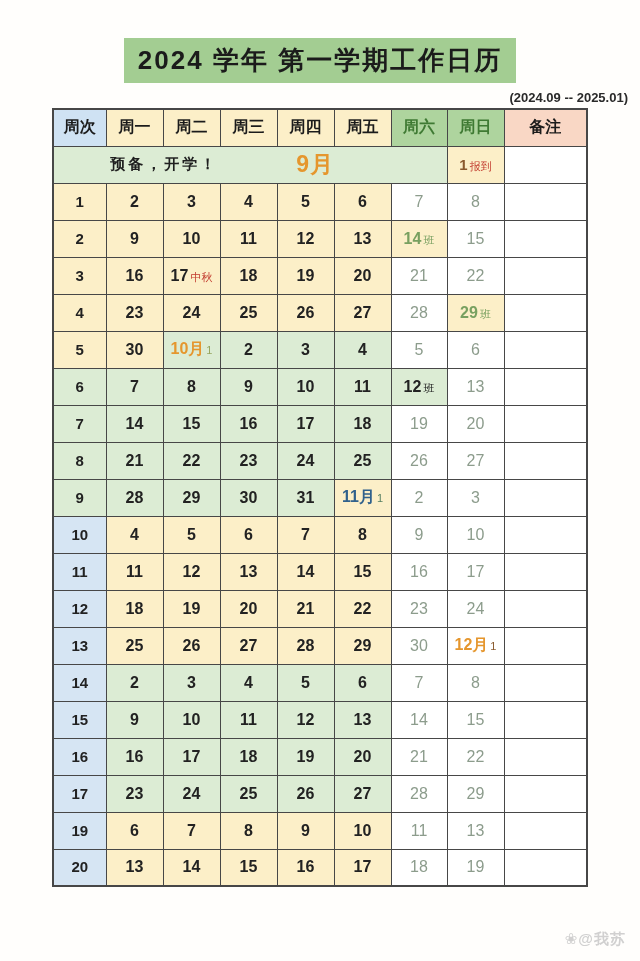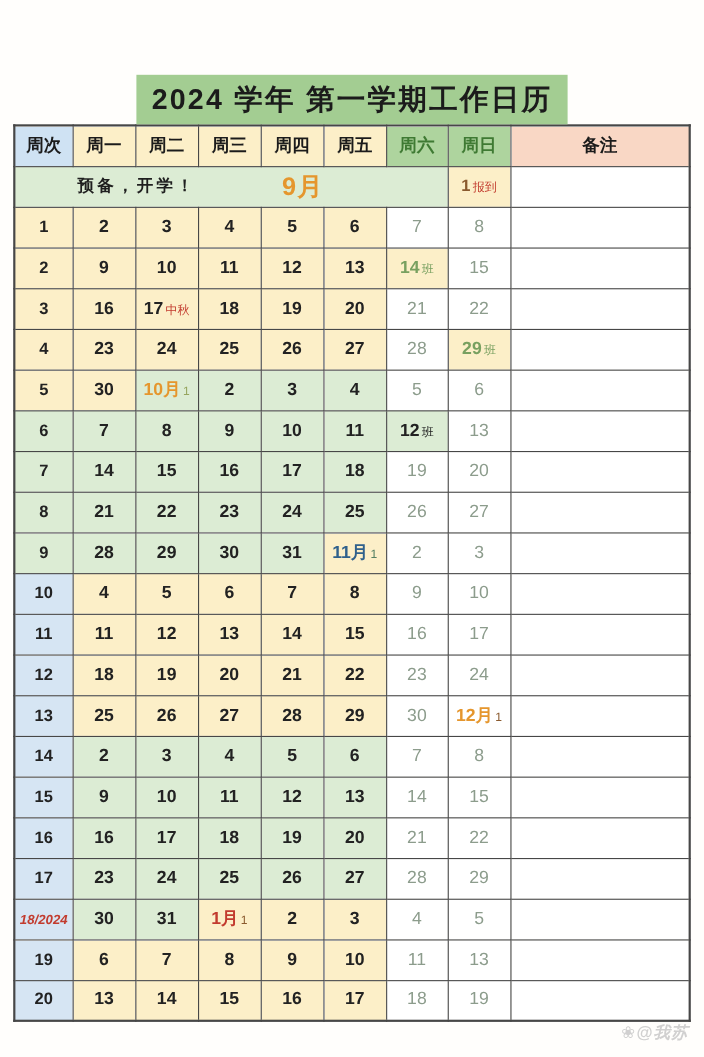--- a/index.html
+++ b/index.html
@@ -1,26 +1,26 @@
 <!DOCTYPE html>
 <html style="--title-highlight: #a3cd92; --header-week: #cfe2f3; --header-weekday: #fcefc8; --header-weekend: #aed49e; --header-weekend-text: #3f7a33; --header-note: #f9d7c5; --cell-yellow: #fcefc8; --cell-green: #dcecd4; --cell-blue: #d6e5f3; --cell-white: #ffffff; --weekend-text: #8c9c8c; --accent-red: #c23b2e; --accent-orange: #e5962d; --accent-navy: #30618c; --accent-green: #78a060; --accent-brown: #8a5a2e; --accent-olive: #96a55e; --accent-teal: #557f62;"><head>
 <meta charset="utf-8">
 <style>
   * { margin:0; padding:0; box-sizing:border-box; }
   html,body { width:640px; }
   body { font-family:"Liberation Sans","DejaVu Sans",sans-serif; background:#ffffff; }
   .page { position:relative; width:640px; height:961px; background:#fffefc; overflow:hidden; }
 
-  .title-wrap { text-align:center; padding-top:68px; }
+  .title-wrap { text-align:center; padding-top:38px; }
   .title { display:inline-block; background:var(--title-highlight); color:#1b1b1b;
            font-size:26px; font-weight:bold; letter-spacing:2px; padding:5px 14px; }
   .date-range { width:616px; margin:7px auto 3px; text-align:right;
                 font-size:13px; font-weight:bold; color:#2a2a2a; }
 
-  table#cal { width:616px; margin:0 auto; border-collapse:collapse; table-layout:fixed;
+  table#cal { width:536px; margin:0 auto; border-collapse:collapse; table-layout:fixed;
               border:2px solid #474747; }
   #cal th, #cal td { border:1px solid #474747; text-align:center; vertical-align:middle;
                      height:37px; overflow:hidden; white-space:nowrap; }
   #cal th { font-size:16px; font-weight:bold; color:#1b1b1b; }
 
   col.c-week{width:53px} col.c-day{width:57px} col.c-sat{width:56px} col.c-sun{width:57px} col.c-note{width:auto}
 
   .h-week { background:var(--header-week); }
   .h-day  { background:var(--header-weekday);margin-top:48px; }
   .h-end  { background:var(--header-weekend); color:var(--header-weekend-text) !important; }
@@ -46,29 +46,30 @@
   .c-teal { color:var(--accent-teal) !important; }
 
   td.banner { background:var(--cell-green); }
   .banner-inner { display:flex; align-items:center; justify-content:center; gap:78px;
                   transform:translateX(-28px); }
   .banner-label { font-size:15px; font-weight:bold; color:#1f1f1f; letter-spacing:3px; }
   .banner-month { font-size:23px; font-weight:bold; color:var(--accent-orange); letter-spacing:1px;text-align:center; }
   td.banner-sun .num { font-size:15px; }
 
   .watermark { position:absolute; right:14px; bottom:12px; font-size:15px; font-weight:bold;
-               color:#c9c9c9; opacity:.85; letter-spacing:1px;font-style:italic; }
+               color:#c9c9c9; opacity:.85; letter-spacing:1px; }
 </style>
 </head>
 <body>
 
 <div class="page">
   <div class="title-wrap">
     <span class="title">2024 学年 第一学期工作日历</span>
   </div>
+  <div class="date-range">(2024.09 -- 2025.01)</div>
 
   <table id="cal">
     <colgroup>
       <col class="c-week">
         <col class="c-day">
         <col class="c-day">
         <col class="c-day">
         <col class="c-day">
       <col class="c-day">
         <col class="c-sat">
@@ -282,31 +283,20 @@
           <td class="bg-g"><span class="num">23</span></td>
           <td class="bg-g"><span class="num">24</span></td>
           <td class="bg-g"><span class="num">25</span></td>
           <td class="bg-g"><span class="num">26</span></td>
           <td class="bg-g"><span class="num">27</span></td>
           <td class="bg-w"><span class="num c-wk">28</span></td>
           <td class="bg-w"><span class="num c-wk">29</span></td>
           <td class="bg-w"></td>
         </tr>
         <tr>
-          <td class="bg-b week week-small"><span class="num c-red">18/2024</span></td>
-          <td class="bg-g"><span class="num">30</span></td>
-          <td class="bg-g"><span class="num">31</span></td>
-          <td class="bg-y"><span class="num c-red">1月</span><span class="suffix c-brown">1</span></td>
-          <td class="bg-y"><span class="num">2</span></td>
-          <td class="bg-y"><span class="num">3</span></td>
-          <td class="bg-w"><span class="num c-wk">4</span></td>
-          <td class="bg-w"><span class="num c-wk">5</span></td>
-          <td class="bg-w"></td>
-        </tr>
-        <tr>
           <td class="bg-b week"><span class="num">19</span></td>
           <td class="bg-y"><span class="num">6</span></td>
           <td class="bg-y"><span class="num">7</span></td>
           <td class="bg-y"><span class="num">8</span></td>
           <td class="bg-y"><span class="num">9</span></td>
           <td class="bg-y"><span class="num">10</span></td>
           <td class="bg-w"><span class="num c-wk">11</span></td>
           <td class="bg-w"><span class="num c-wk">13</span></td>
           <td class="bg-w"></td>
         </tr>

